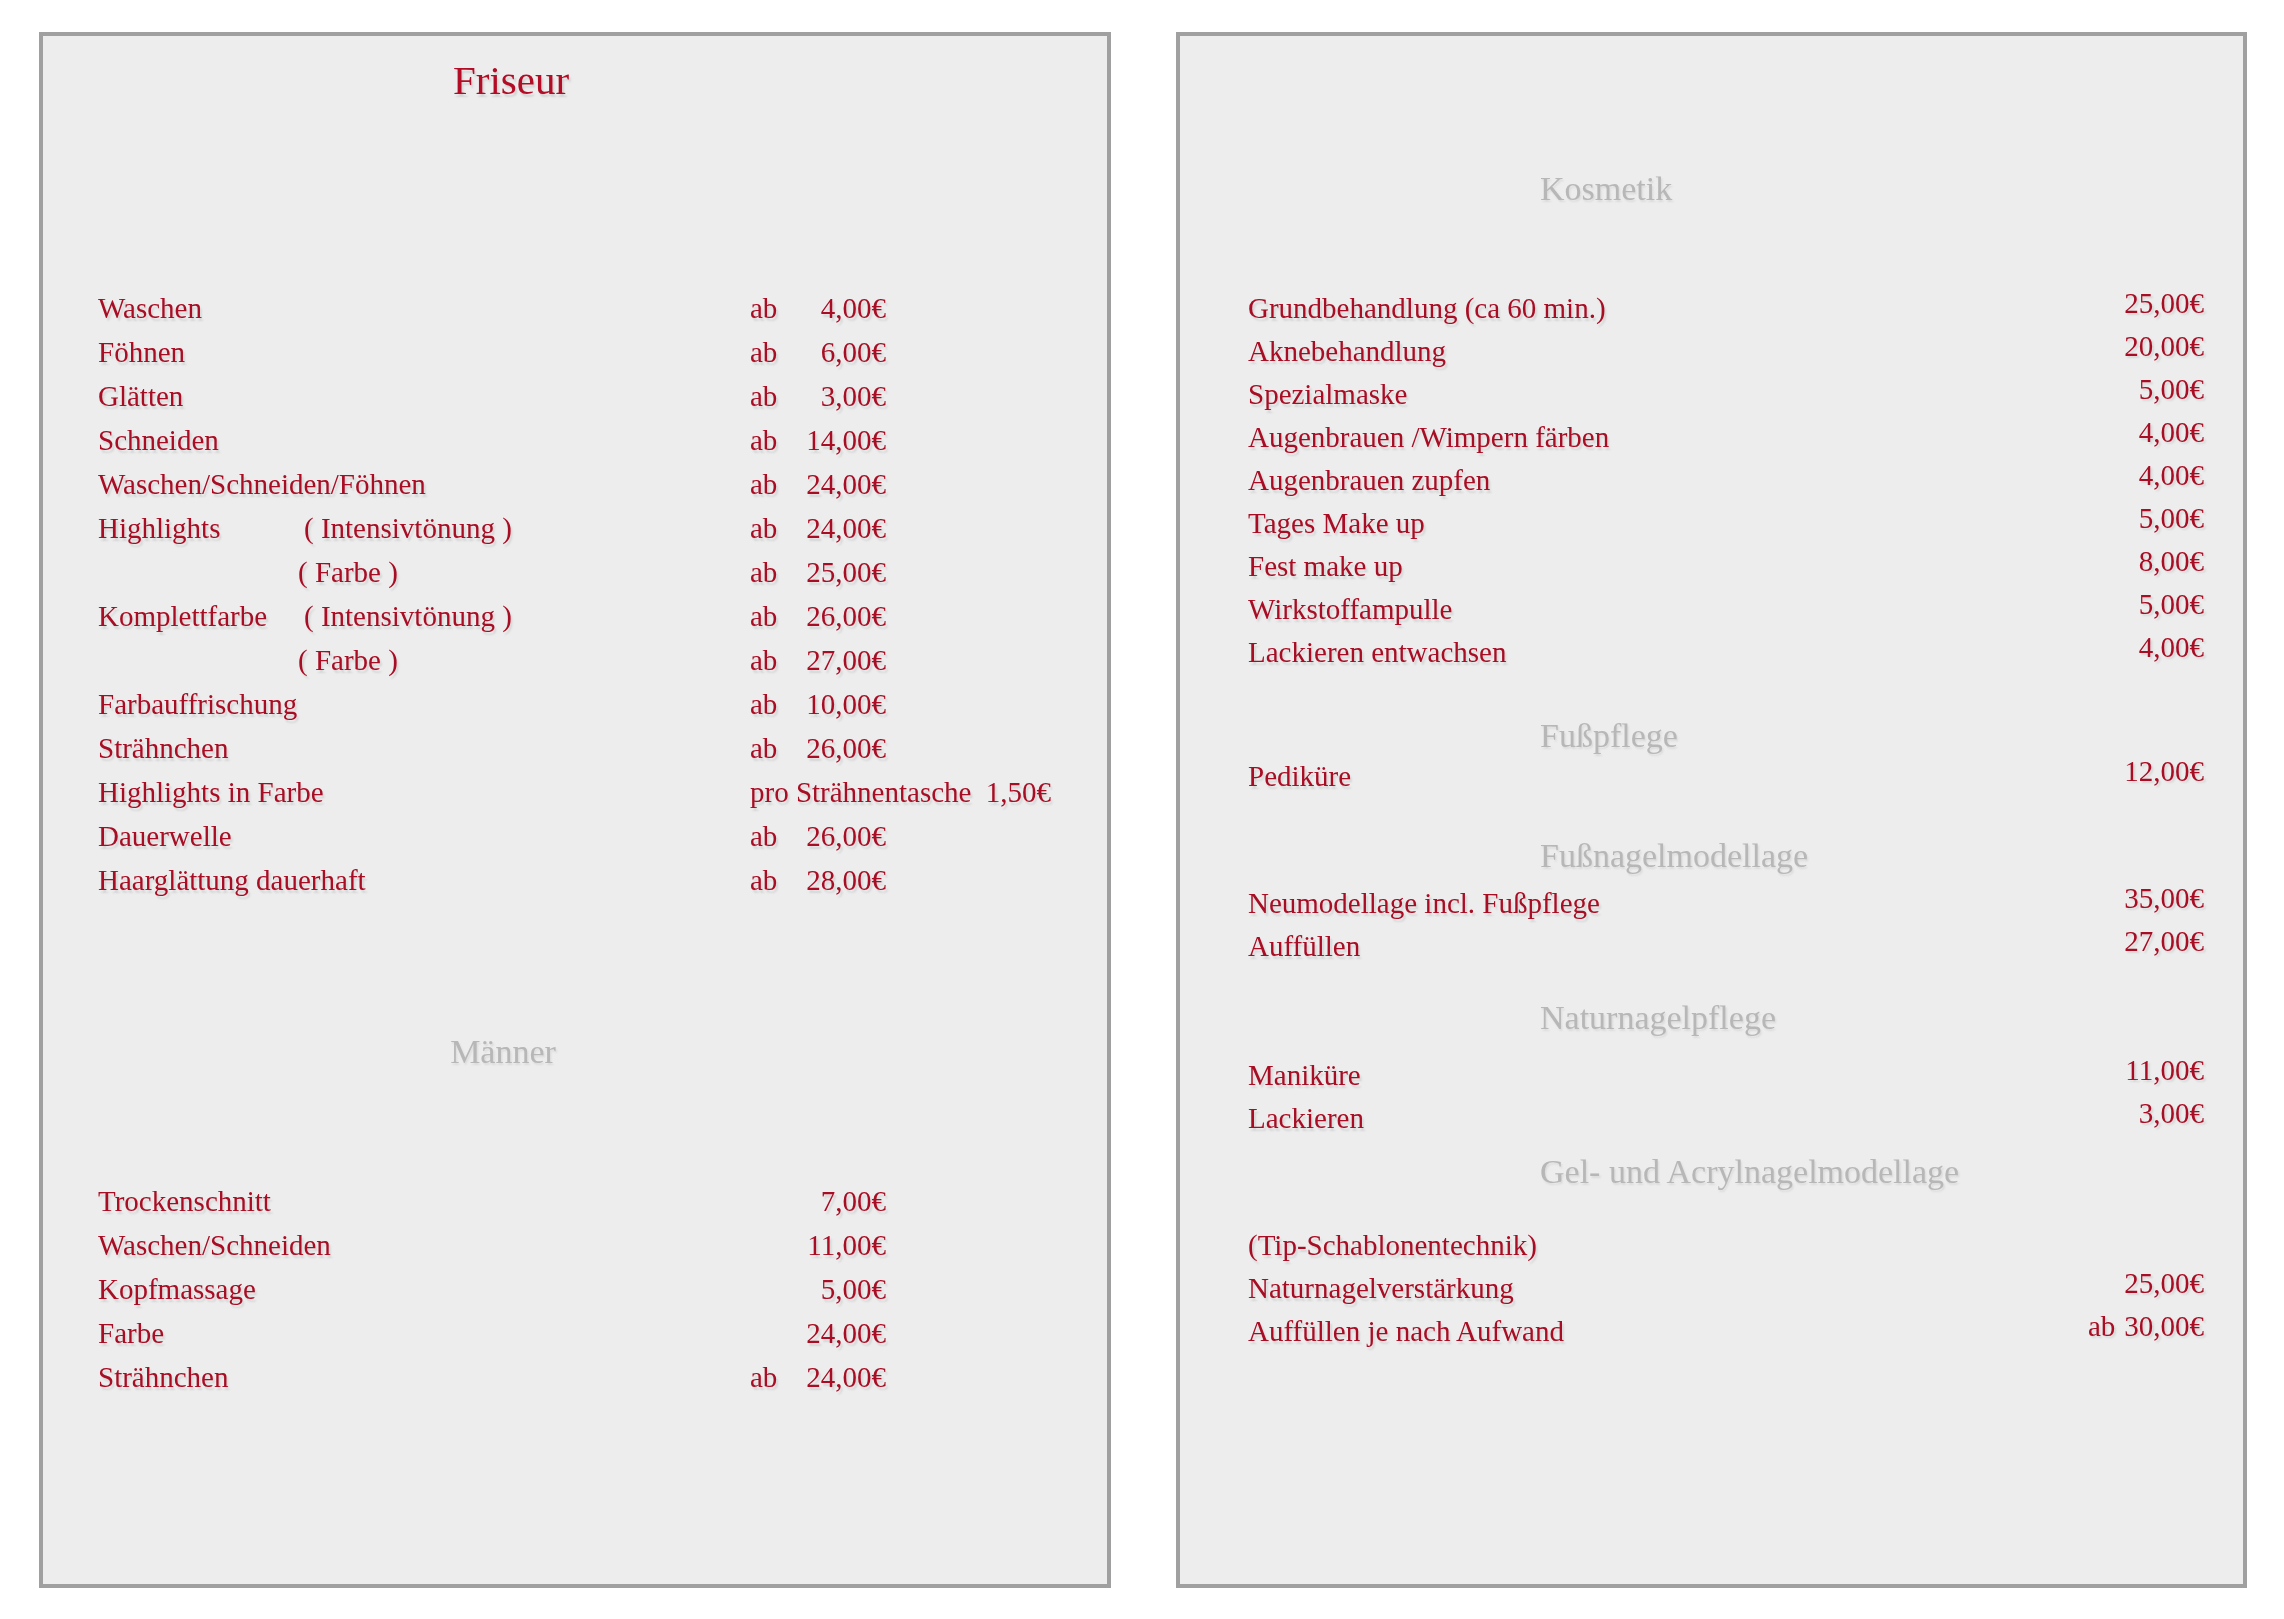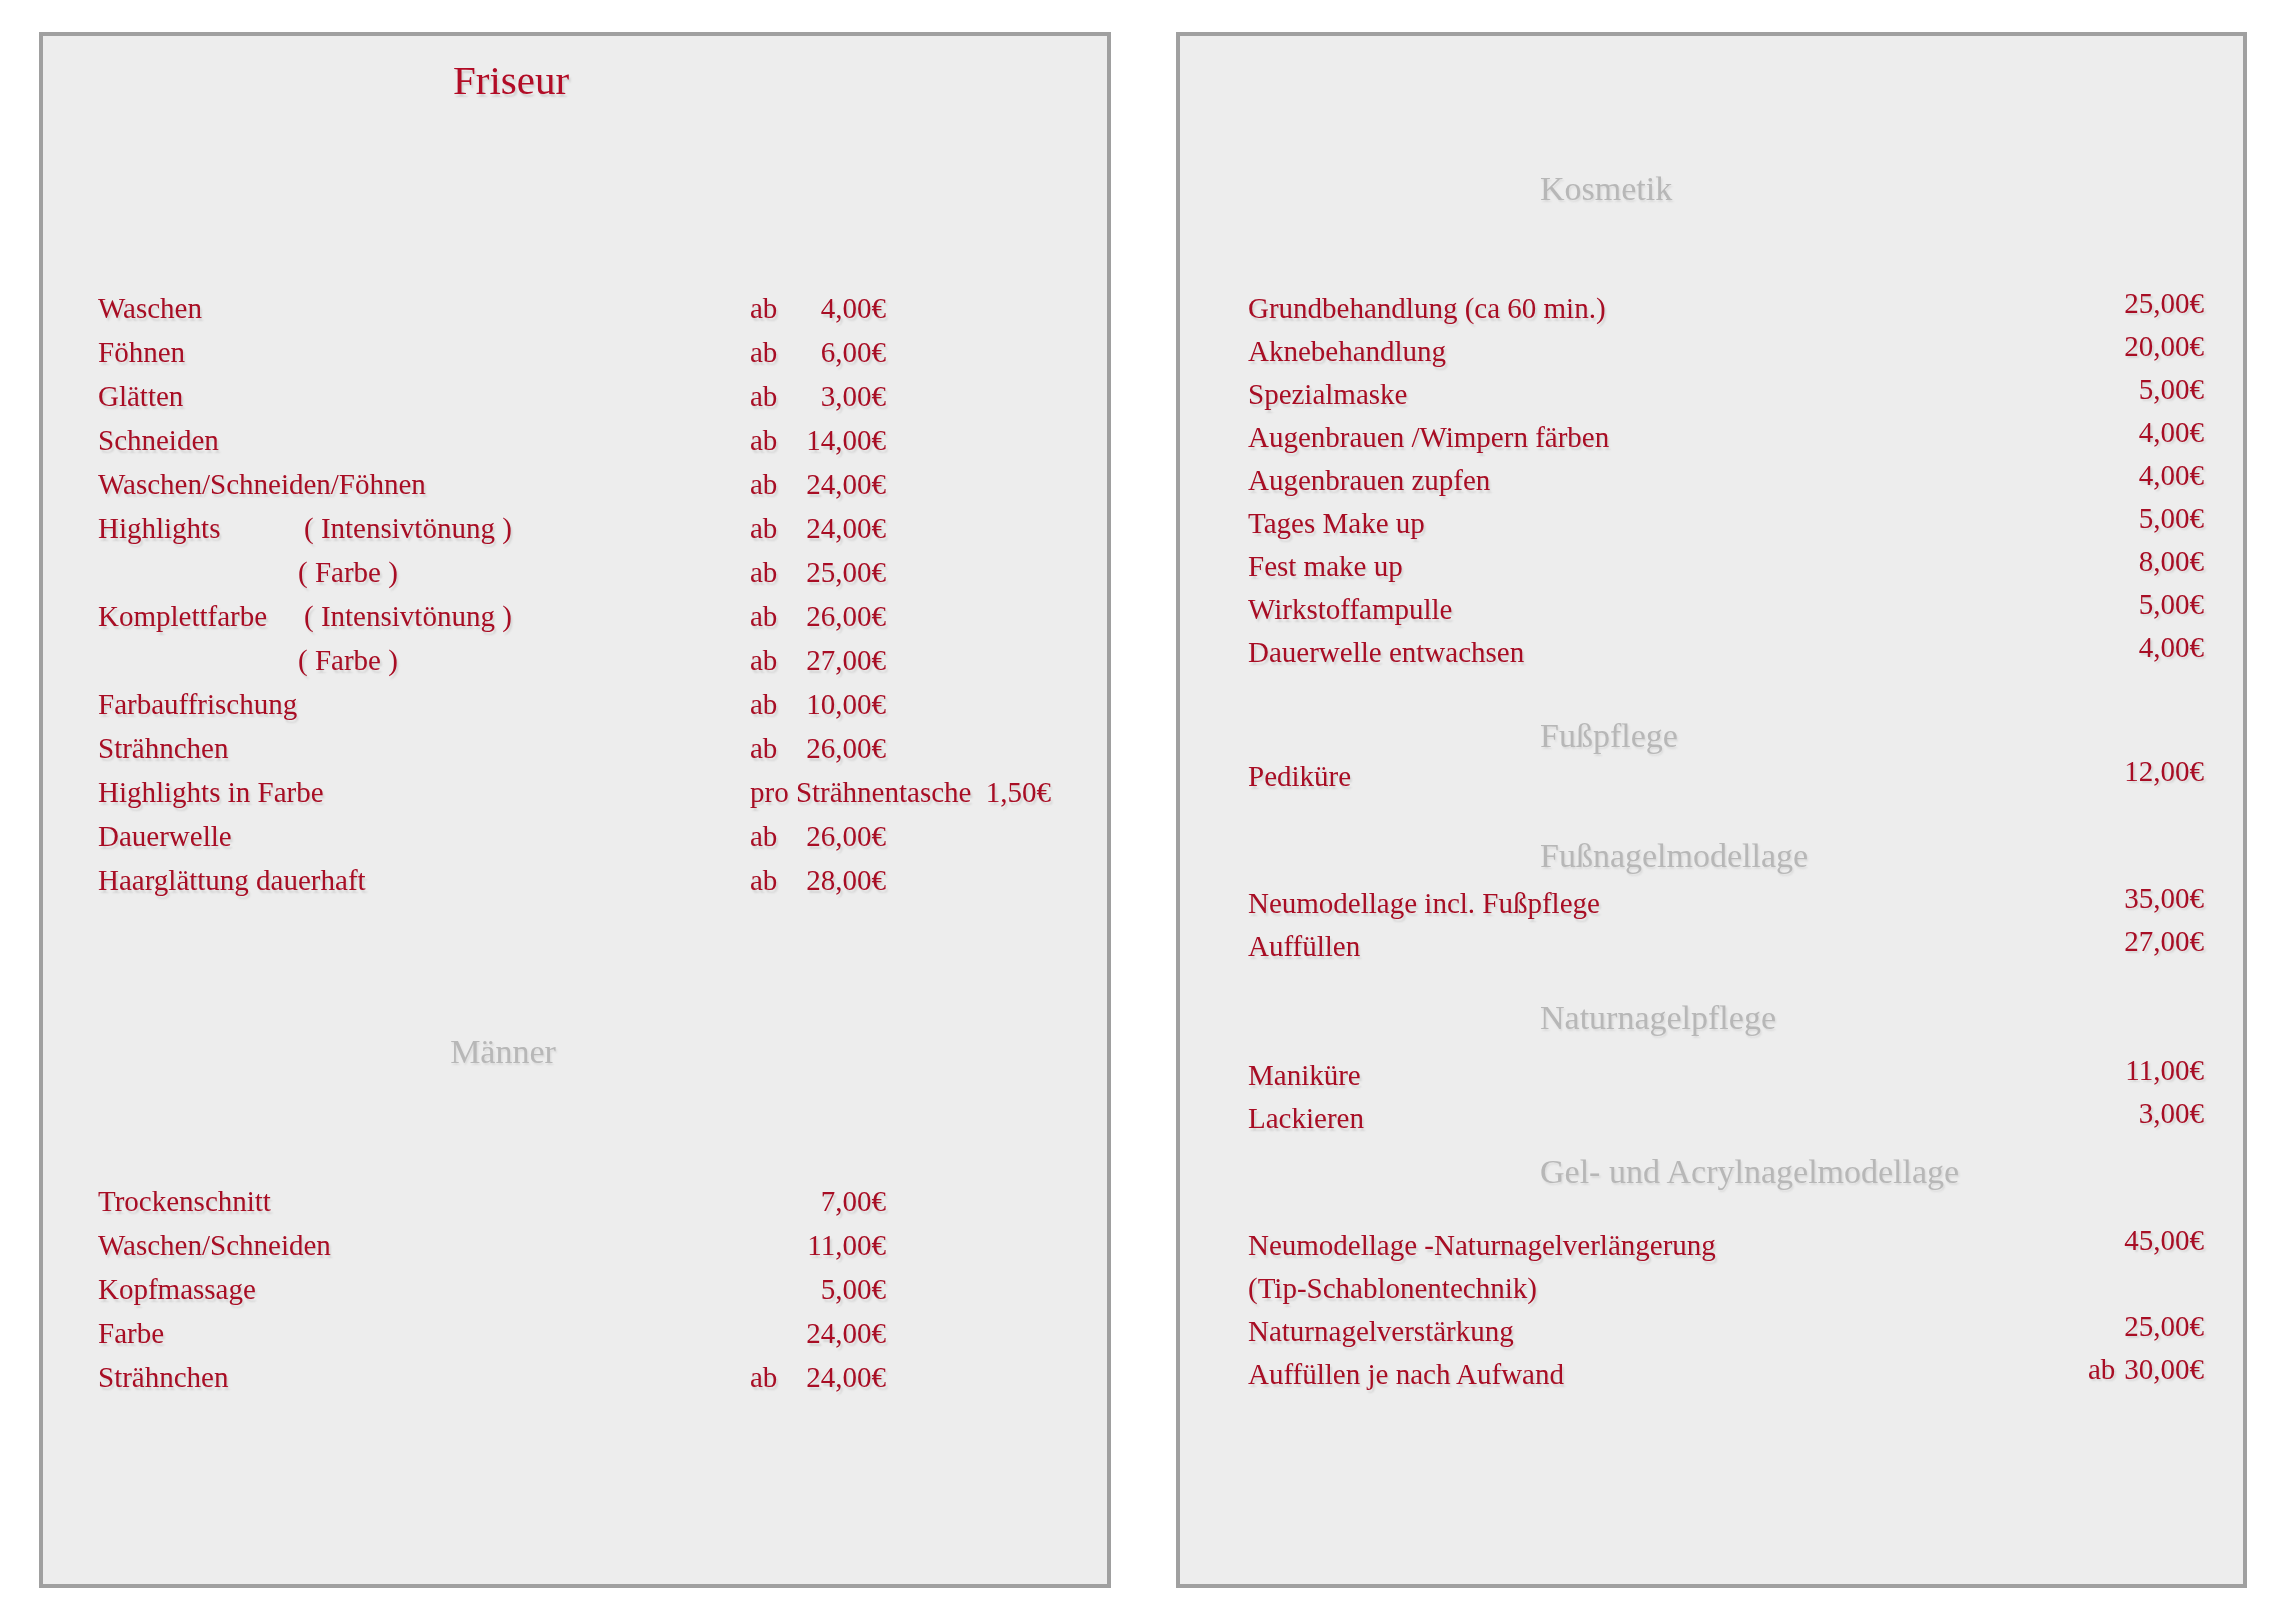--- a/index.html
+++ b/index.html
@@ -259,21 +259,21 @@
           </span>
       </div>
       <div class="row">
         <span class="label">Wirkstoffampulle</span>
         <span class="price">
             <span class="prefix"></span>
             <span class="amount">5,00€</span>
           </span>
       </div>
       <div class="row">
-        <span class="label">Dauerwelle entwachsen</span>
+        <span class="label">Lackieren entwachsen</span>
         <span class="price">
             <span class="prefix"></span>
             <span class="amount">4,00€</span>
           </span>
       </div>
     </div>
 
     <h2 class="heading" style="top:680px">Fußpflege</h2>
     <div class="rows" style="top:719px">
       <div class="row">
@@ -317,27 +317,20 @@
         <span class="price">
             <span class="prefix"></span>
             <span class="amount">3,00€</span>
           </span>
       </div>
     </div>
 
     <h2 class="heading" style="top:1116px">Gel- und Acrylnagelmodellage</h2>
     <div class="rows" style="top:1188px">
       <div class="row">
-        <span class="label">Neumodellage -Naturnagelverlängerung</span>
-        <span class="price">
-            <span class="prefix"></span>
-            <span class="amount">45,00€</span>
-          </span>
-      </div>
-      <div class="row">
         <span class="label">(Tip-Schablonentechnik)</span>
       </div>
       <div class="row">
         <span class="label">Naturnagelverstärkung</span>
         <span class="price">
             <span class="prefix"></span>
             <span class="amount">25,00€</span>
           </span>
       </div>
       <div class="row">

